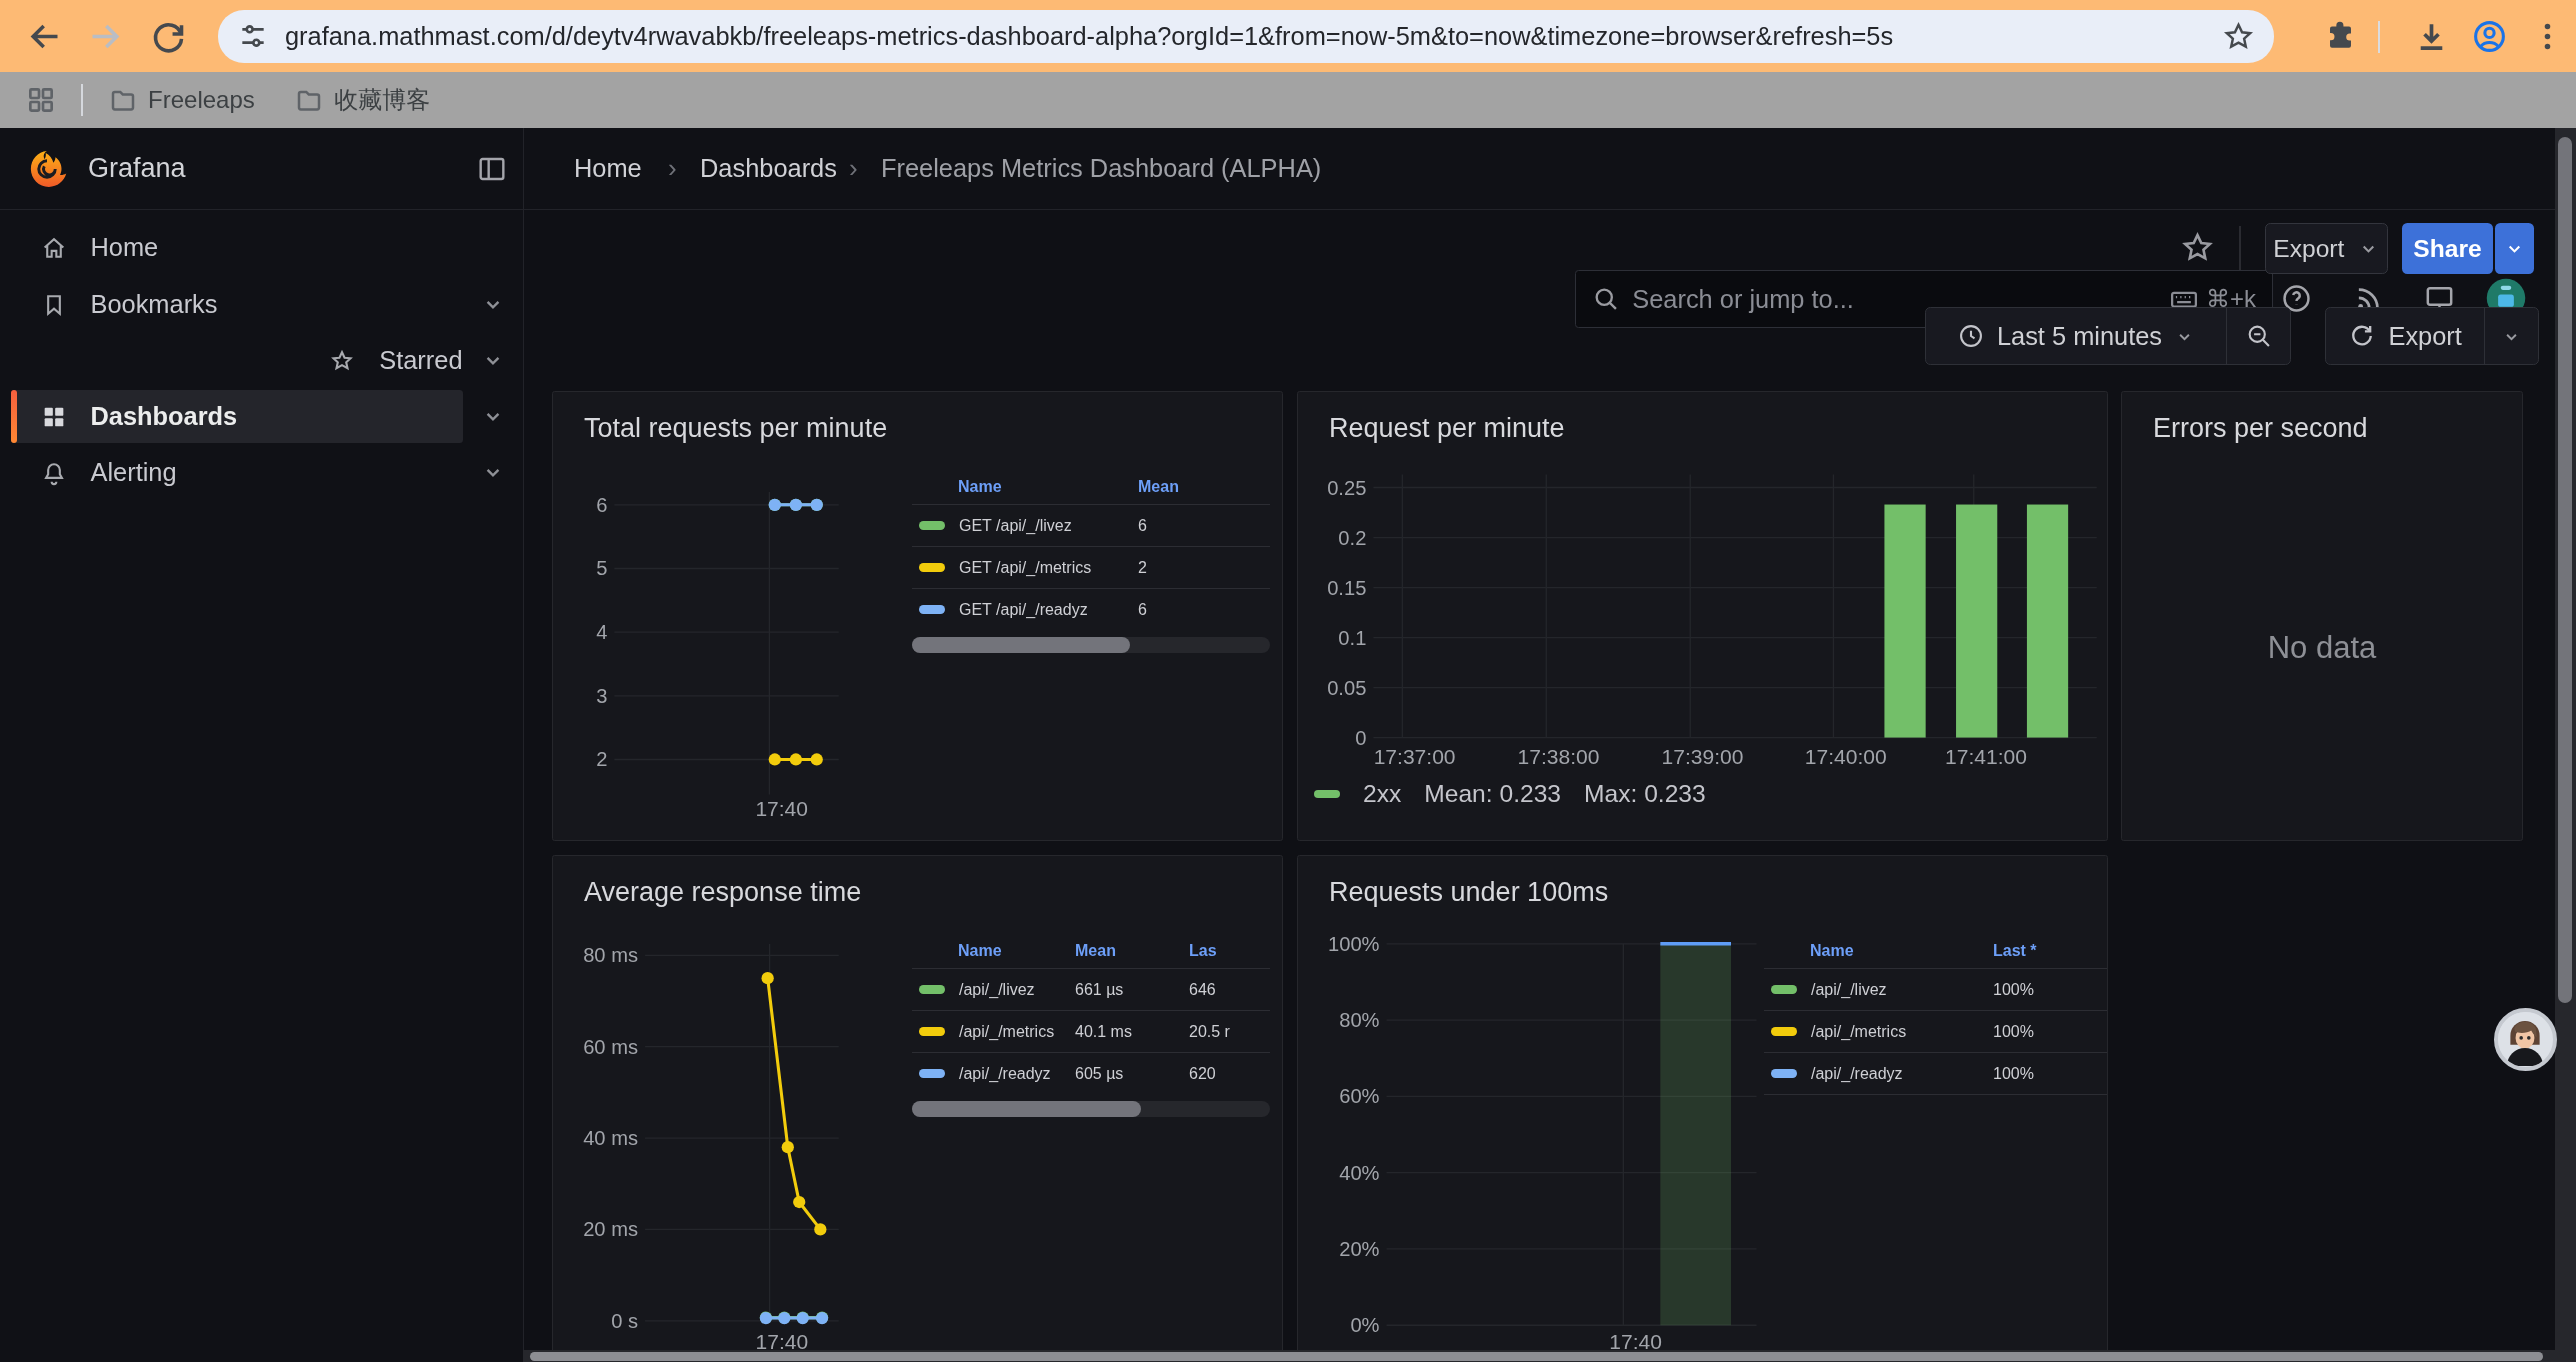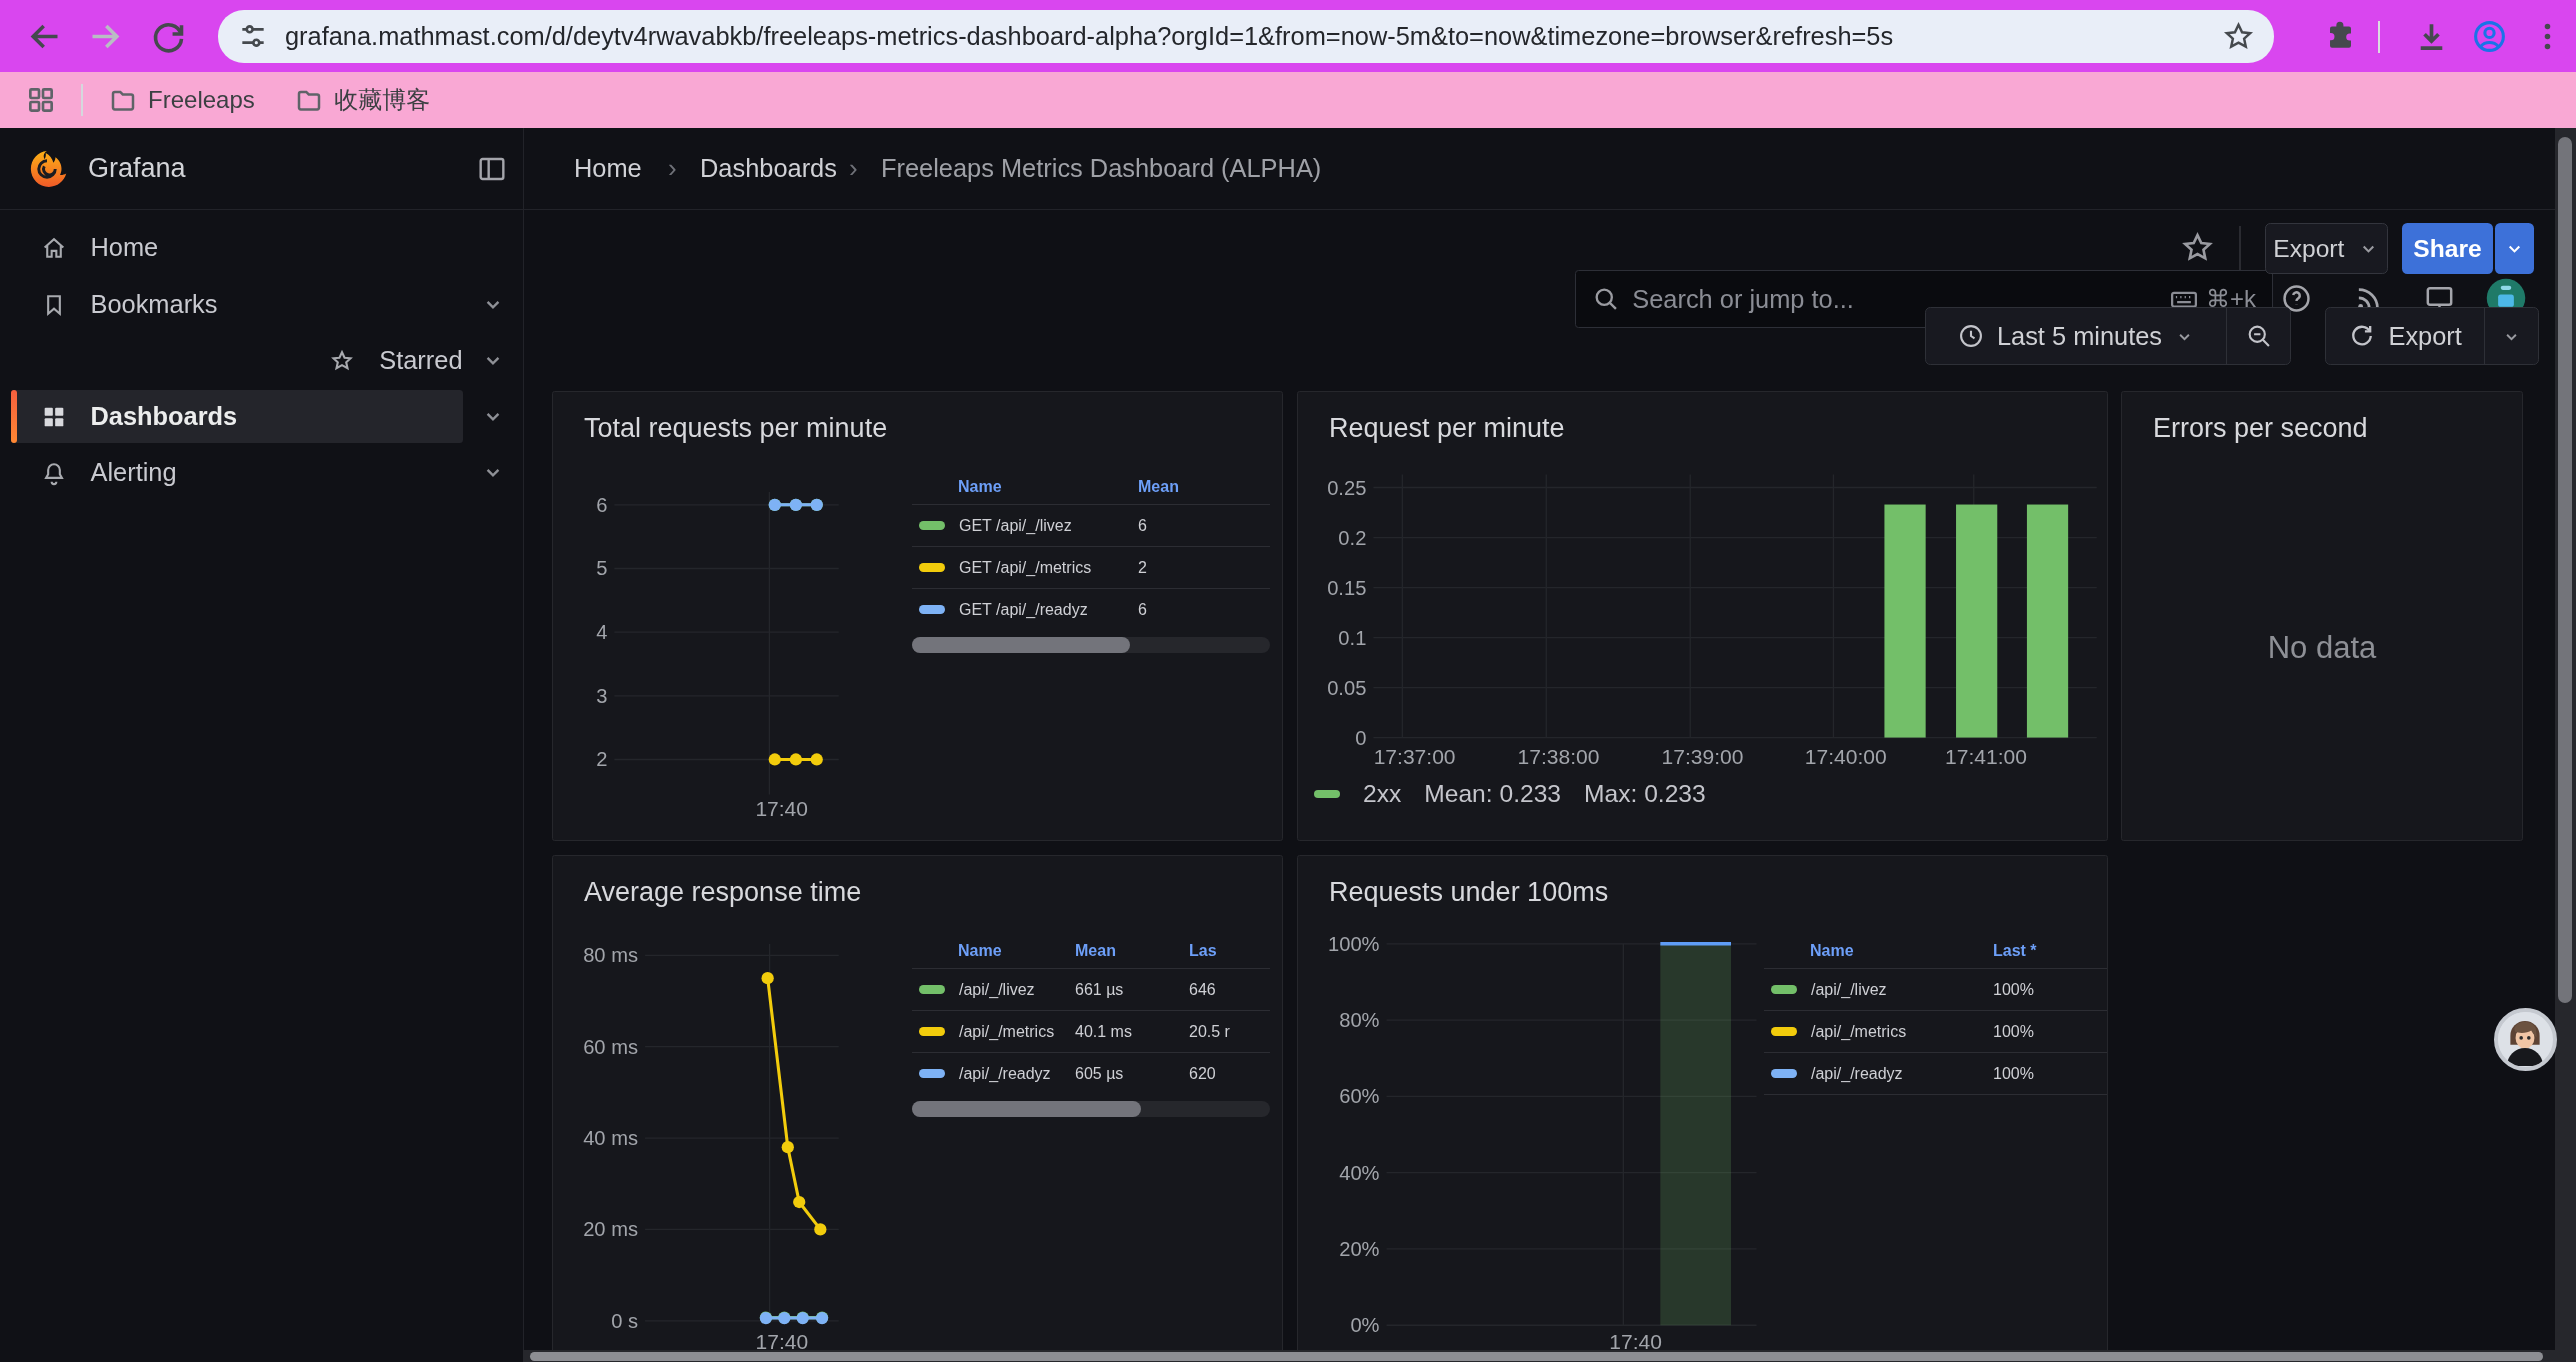--- a/index.html
+++ b/index.html
@@ -1,29 +1,29 @@
 <!DOCTYPE html>
 <html style="font-size:14px"><head>
 <meta charset="utf-8">
 <style>
   html,body{margin:0;padding:0;}
   body{width:2576px;height:1363px;overflow:hidden;position:relative;
        background:#0f1015;font-family:"Liberation Sans",sans-serif;}
   .abs{position:absolute;}
   svg{display:block;}
   
-  .chrome-toolbar{left:0;top:0;width:2576px;height:72px;background:#d946ef;}
+  .chrome-toolbar{left:0;top:0;width:2576px;height:72px;background:#fdba74;}
   .nav-ic{position:absolute;top:16.7px;width:39px;height:39px;color:#45494e;}
   .nav-ic.dis{color:#b9bdc4;}
   .omnibox{left:218px;top:9.6px;width:2056px;height:53px;border-radius:26px;background:#e9eef8;
            display:flex;align-items:center;padding:0 19px;box-sizing:border-box;gap:16px;}
   .url-text{font-size:25.4px;color:#24262b;white-space:nowrap;overflow:hidden;flex:1;}
   .chrome-right-ic{position:absolute;top:17.5px;width:37px;height:37px;color:#45494e;}
   .vsep-l{position:absolute;background:#dadce0;width:1.8px;}
-  .chrome-bookmarks{left:0;top:72px;width:2576px;height:56px;background:#f9a8d4;display:flex;align-items:center;}
+  .chrome-bookmarks{left:0;top:72px;width:2576px;height:56px;background:#a3a3a3;display:flex;align-items:center;}
   .bm-item{display:flex;align-items:center;gap:10.5px;font-size:24px;color:#3c4043;margin-right:39px;}
   .bm-ic{width:30px;height:30px;color:#5f6368;}
   
   .gf-header{left:0;top:128px;width:2576px;height:82px;background:#101116;border-bottom:0.9px solid #222329;box-sizing:border-box;}
   .gf-brand{position:absolute;left:88px;top:24.6px;font-size:27px;color:#d3d4d8;}
   .crumb{position:absolute;top:26px;font-size:25.4px;color:#d0d1d6;}
   .crumb.dim{color:#9fa1a7;}
   .crumb-sep{position:absolute;top:24.6px;font-size:26px;color:#6f7178;}
   .gf-ic{position:absolute;top:154px;width:33px;height:33px;color:#a4a5ab;}
   .search-box{left:1575px;top:142px;width:698px;height:58px;background:#0a0b0f;border:0.9px solid #2d2f37;

